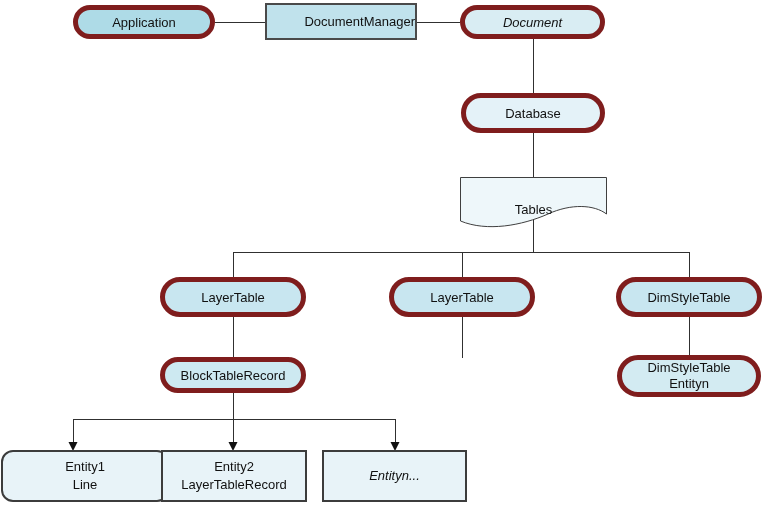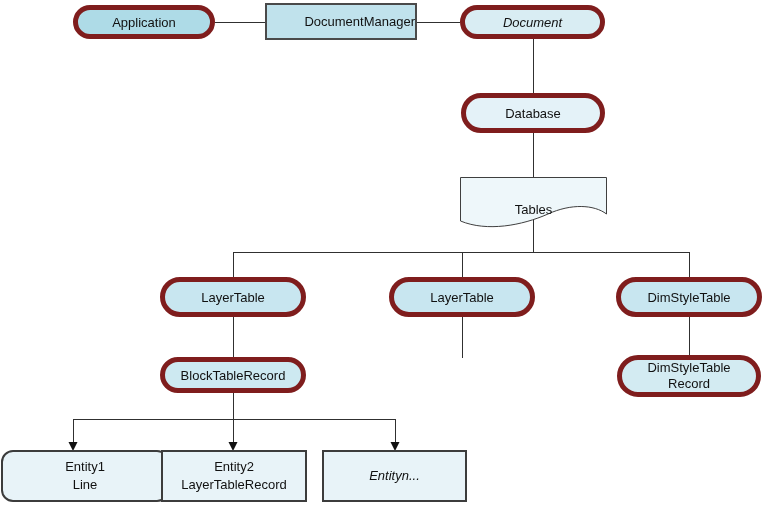--- a/index.html
+++ b/index.html
@@ -101,21 +101,21 @@
   </div>
   <div class="node n-dimstyletable">
     <span>DimStyleTable</span>
   </div>
 
   <div class="node n-btr">
     <span>BlockTableRecord</span>
   </div>
   <div class="node n-dstr">
     <span class="twoline">DimStyleTable</span>
-    <span class="twoline">Record</span>
+    <span class="twoline">Entityn</span>
   </div>
 
   <div class="node entitybox n-entity1">
     <span class="twoline">Entity1</span>
     <span class="twoline">Line</span>
   </div>
   <div class="node entitybox n-entity2">
     <span class="twoline">Entity2</span>
     <span class="twoline">LayerTableRecord</span>
   </div>

